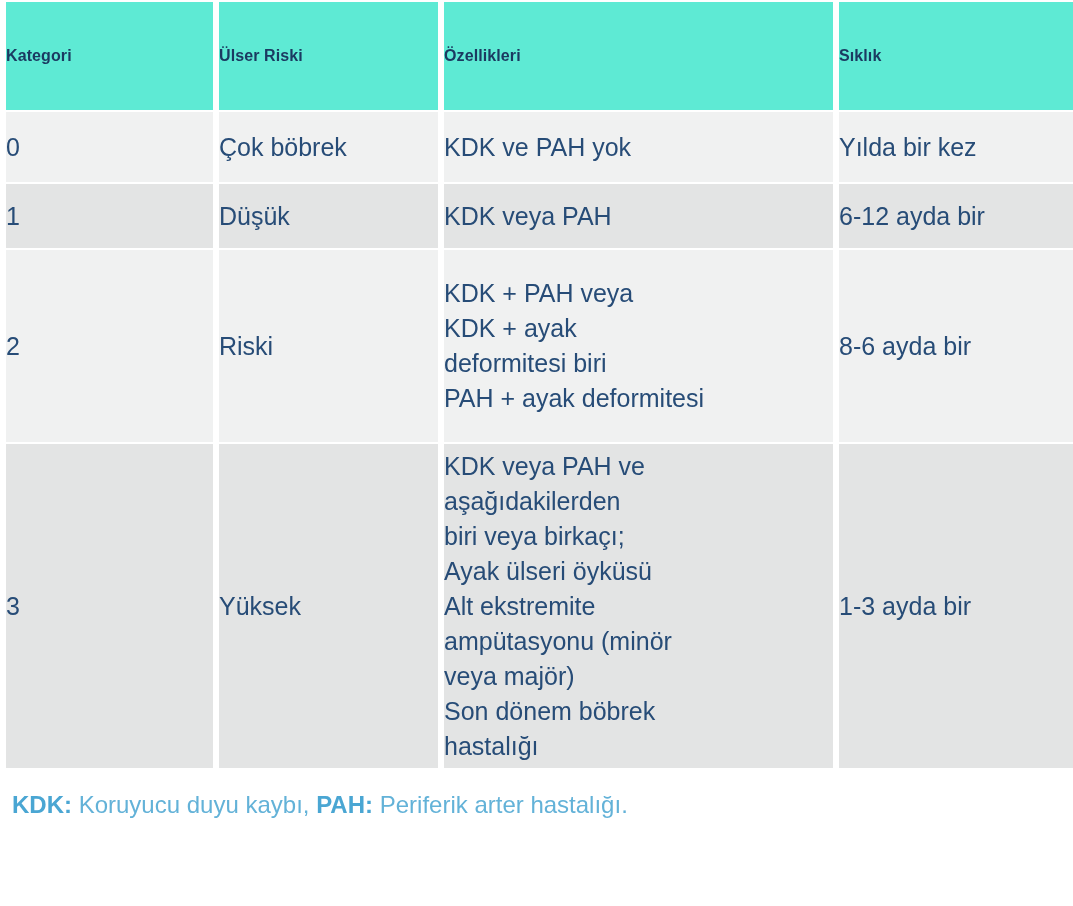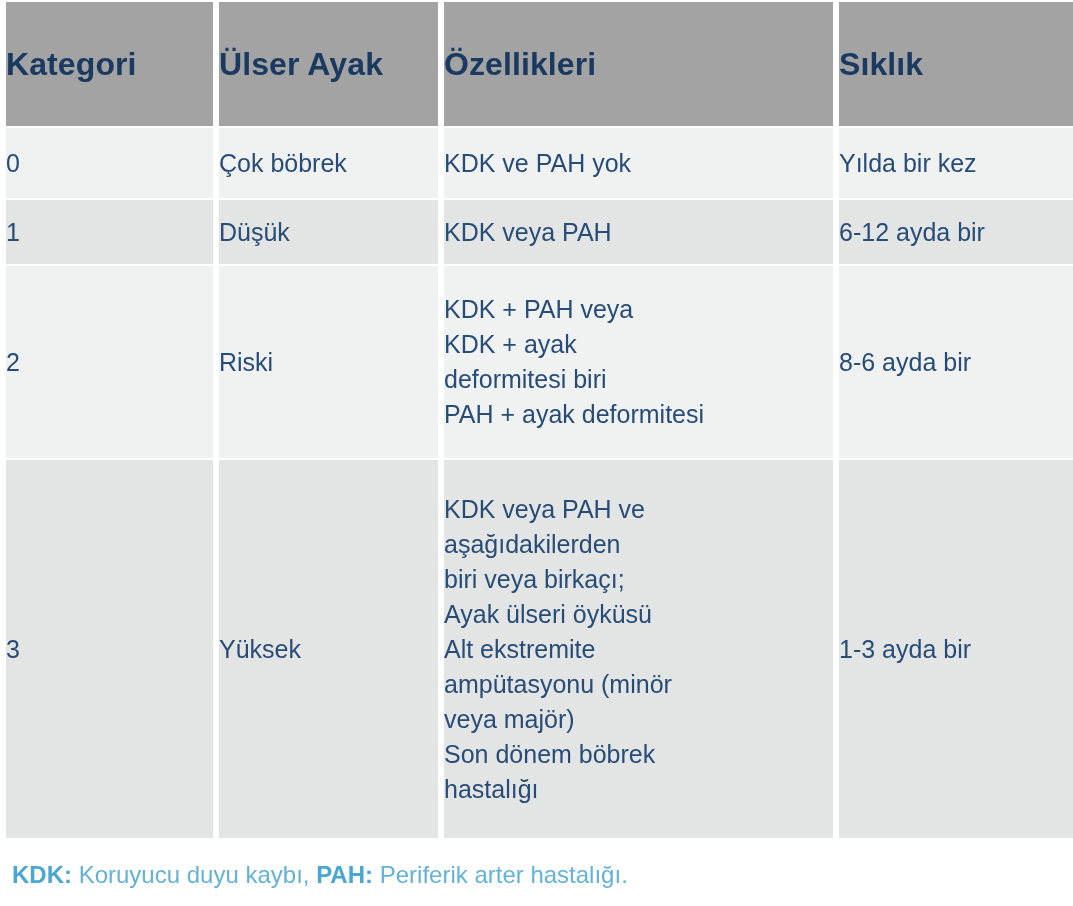--- a/index.html
+++ b/index.html
@@ -33,44 +33,44 @@
   }
 
   
   col.col-kategori   { width: 207px; }
   col.col-ulser      { width: 219px; }
   col.col-ozellik    { width: 389px; }
   col.col-siklik     { width: 234px; }
 
   
   thead th {
-    background: #a3a3a3;
+    background: #5eead4;
     color: #1b3a61;
     font-weight: bold;
-    font-size: 32px;
-    height: 124px;
+    font-size: 16px;
+    height: 108px;
     padding-left: 30px;
     letter-spacing: 0.1px;
   }
 
   
   tbody td {
     color: #274c77;
     font-size: 25px;
     line-height: 35px;
     padding-left: 30px;
   }
 
   tbody tr.row-light td { background: #f0f1f1; }
   tbody tr.row-dark  td { background: #e3e4e4; }
 
   tbody tr.r0 td { height: 70px; }
   tbody tr.r1 td { height: 64px; }
   tbody tr.r2 td { height: 192px; }
-  tbody tr.r3 td { height: 378px; }
+  tbody tr.r3 td { height: 324px; }
 
   .cell-lines {
     display: block;
     white-space: pre-line;
   }
 
   
   .legend {
     margin: 20px 0 4px 12px;
     font-size: 24px;
@@ -90,21 +90,21 @@
 <table class="risk-table">
   <colgroup>
     <col class="col-kategori">
     <col class="col-ulser">
     <col class="col-ozellik">
     <col class="col-siklik">
   </colgroup>
   <thead>
     <tr>
       <th>Kategori</th>
-      <th>Ülser Ayak</th>
+      <th>Ülser Riski</th>
       <th>Özellikleri</th>
       <th>Sıklık</th>
     </tr>
   </thead>
   <tbody>
     <tr class="row-light r0">
       <td>
           <span class="cell-lines">0</span>
         </td>
       <td>

